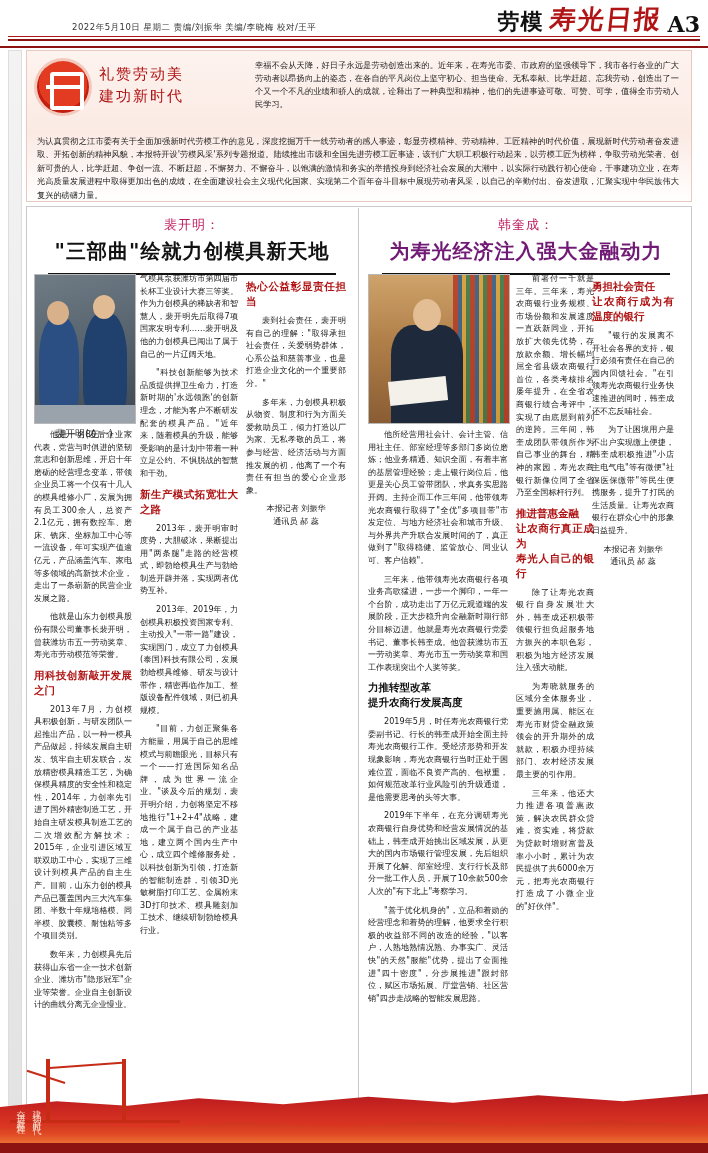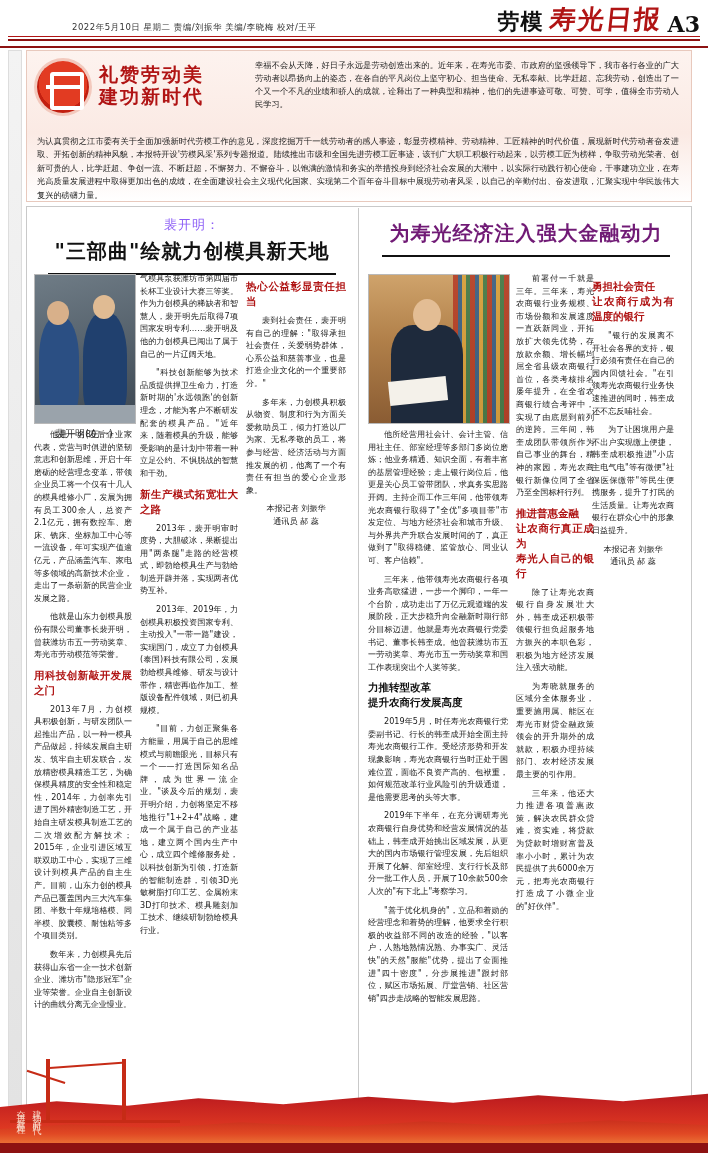--- a/index.html
+++ b/index.html
@@ -61,21 +61,21 @@
   .emblem:before{
     content:"";position:absolute;left:13px;top:11px;width:26px;height:30px;
     border:4px solid #fff;border-radius:3px;
   }
   .emblem:after{
     content:"";position:absolute;left:9px;top:24px;width:34px;height:4px;background:#fff;
   }
   .slogan{
     position:absolute;left:72px;top:12px;
     font-family:"DejaVu Serif", serif;
-    font-size:19px;font-weight:bold;color:#b01414;line-height:22px;letter-spacing:2px;
+    font-size:15px;font-weight:normal;color:#b01414;line-height:22px;letter-spacing:2px;
   }
   .topblock .tb-text{
     position:absolute;left:228px;top:8px;width:424px;
     font-size:8.2px;line-height:13px;color:#222;text-align:justify;
   }
   .topblock .tb-text2{
     position:absolute;left:10px;top:84px;width:642px;
     font-size:8.2px;line-height:13.4px;color:#222;text-align:justify;
   }
 
@@ -84,21 +84,21 @@
     position:absolute;left:26px;top:206px;width:664px;height:900px;
     border-left:1px solid #c9c9c9;border-right:1px solid #c9c9c9;border-top:1px solid #c9c9c9;
   }
   .vdiv{
     position:absolute;top:208px;left:358px;width:1px;height:890px;background:#c9c9c9;
   }
 
   
   .art-kicker{
     font-family:"DejaVu Serif", serif;
-    font-size:13px;color:#8b5cf6;text-align:center;letter-spacing:1px;
+    font-size:13px;color:#be185d;text-align:center;letter-spacing:1px;
   }
   .art-title{
     font-family:"DejaVu Serif", serif;
     font-weight:bold;font-size:20px;color:#111;text-align:center;letter-spacing:1px;
     margin-top:4px;
   }
   .art-rule{height:2px;background:#111;margin:8px 14px 0 14px;}
 
   .left-art{position:absolute;left:34px;top:216px;width:316px;}
   .right-art{position:absolute;left:368px;top:216px;width:316px;}
@@ -242,20 +242,21 @@
 
   <div class="col l-c3">
     <div class="sub">热心公益彰显责任担当</div>
     <p>裴到社会责任，裴开明有自己的理解："取得承担社会责任，关爱弱势群体，心系公益和慈善事业，也是打造企业文化的一个重要部分。"</p>
     <p>多年来，力创模具积极从物资、制度和行为方面关爱救助员工，倾力打造以厂为家、无私孝敬的员工，将参与经营、经济活动与方面推发展的初，他离了一个有责任有担当的爱心企业形象。</p>
     <div class="sign">本报记者  刘振华</div>
     <div class="sign" style="margin-top:0">通讯员  郝  蕊</div>
   </div>
 
   <div class="right-art">
+    <div class="art-kicker">韩奎成：</div>
     <div class="art-title">为寿光经济注入强大金融动力</div>
     <div class="art-rule"></div>
   </div>
 
   <div class="photo" style="position:absolute;left:368px;top:274px;width:140px;height:148px;">
     <div class="ph-sky" style="background:linear-gradient(180deg,#cfa36b 0%,#b07f49 45%,#8a5c33 100%);"></div>
     <div style="position:absolute;right:0;top:0;width:56px;height:148px;background:repeating-linear-gradient(90deg,#b33a25 0 5px,#2f5e8c 5px 9px,#d9a33d 9px 13px,#3a7a4a 13px 17px);opacity:.85;"></div>
     <div class="ph-fig" style="left:22px;top:50px;width:72px;height:98px;background:#1e2a3c;border-radius:30% 30% 0 0;"></div>
     <div class="ph-fig" style="left:44px;top:24px;width:28px;height:32px;border-radius:50%;background:#e3bd94;"></div>
     <div style="position:absolute;left:20px;top:104px;width:58px;height:24px;background:#f4f1ea;transform:rotate(-6deg);"></div>

